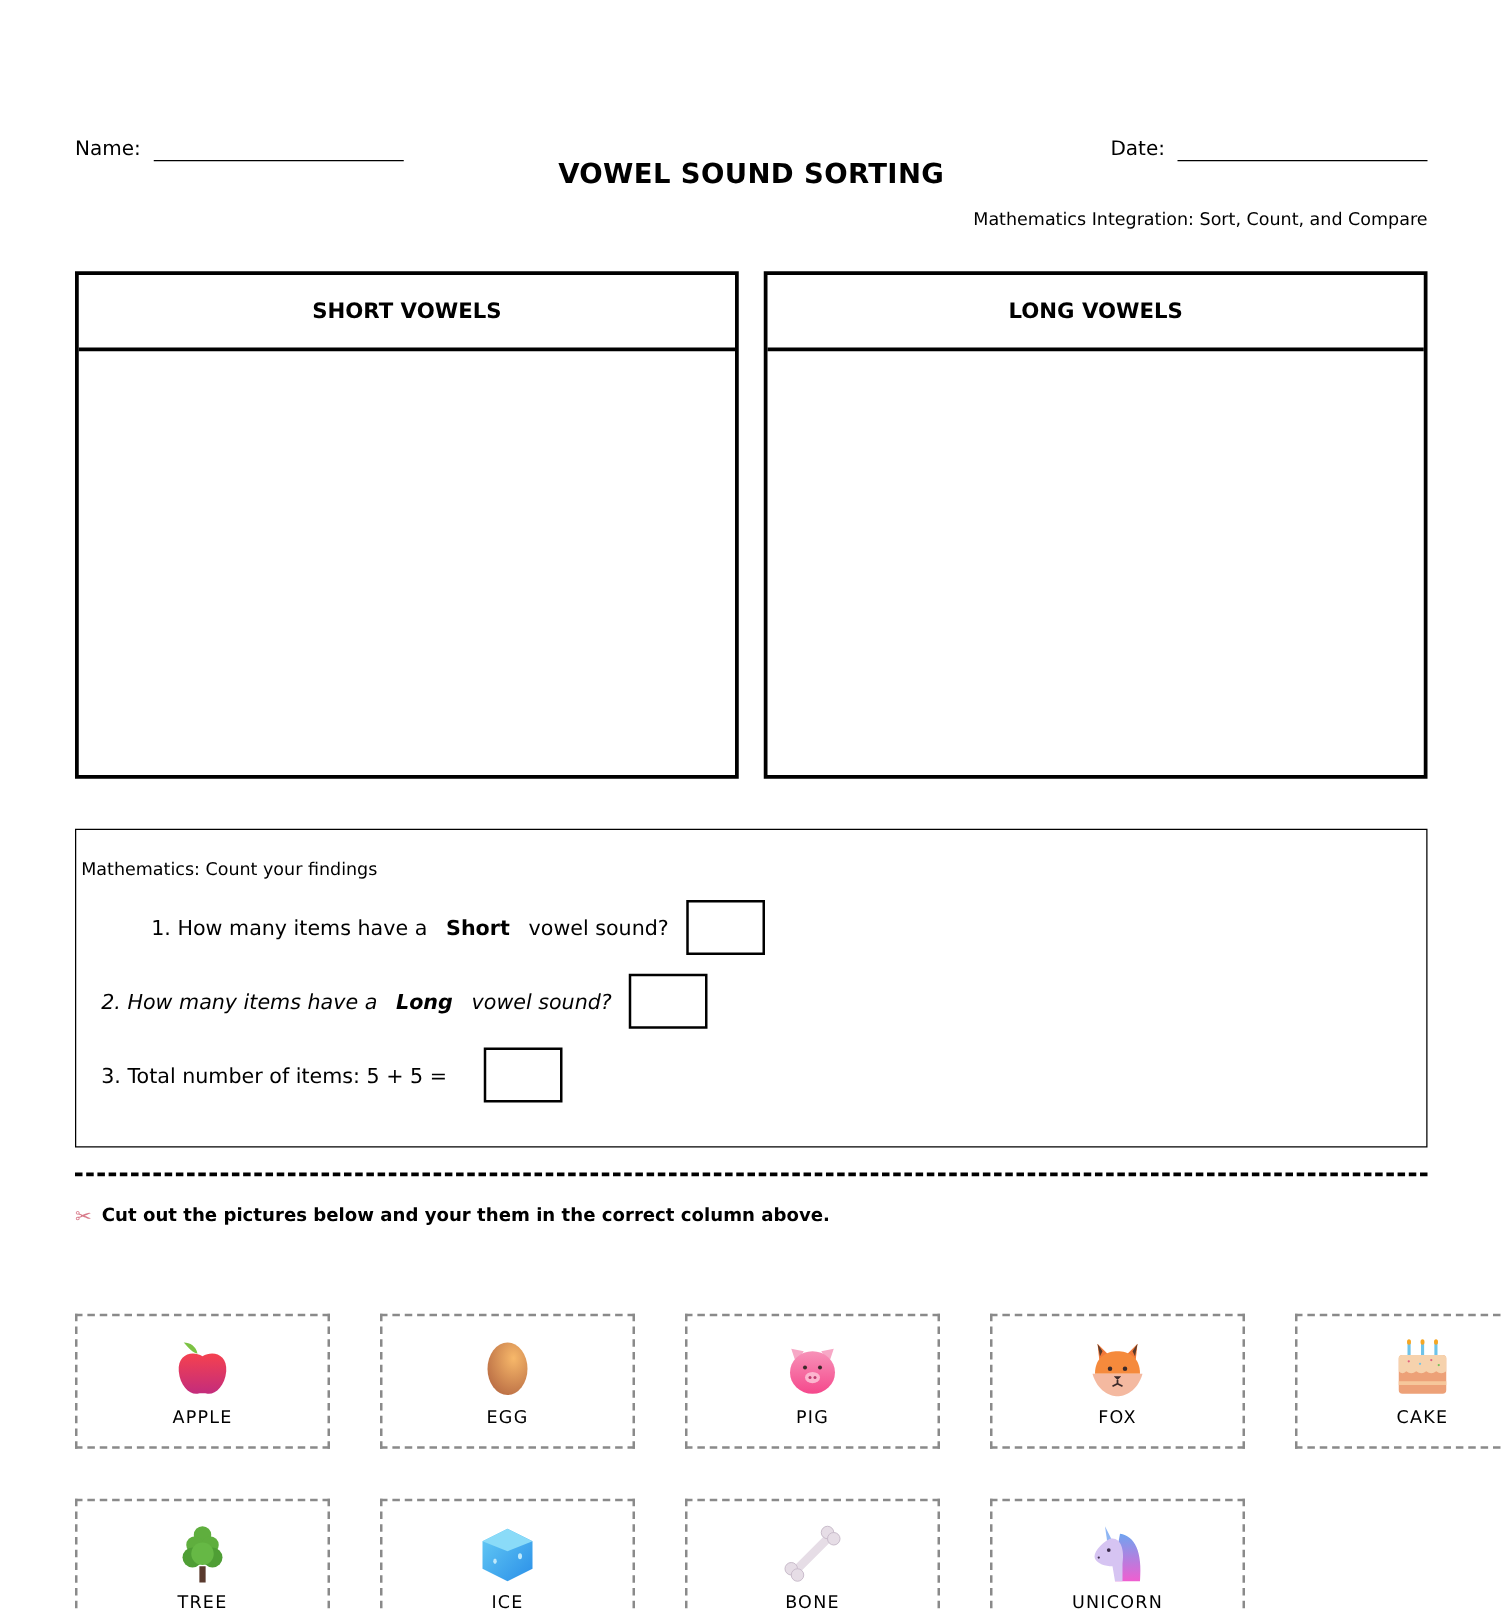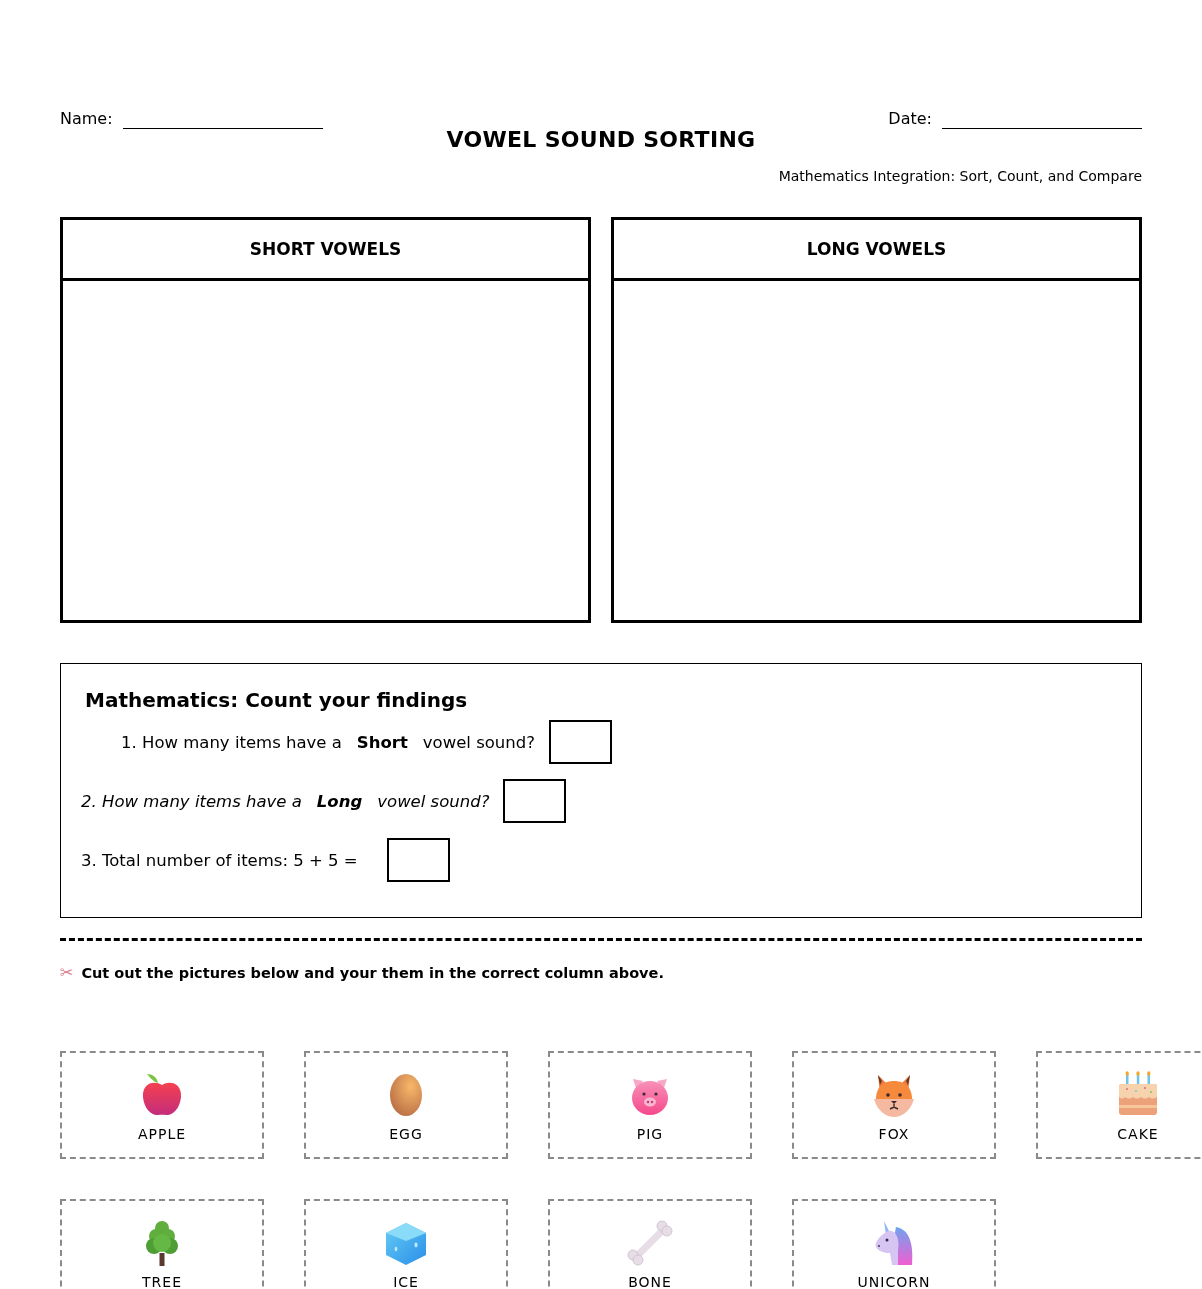--- a/index.html
+++ b/index.html
@@ -18,21 +18,21 @@
     .title { position: absolute; top: 127px; left: 0; width: 1082px; text-align: center; font-size: 22px; font-weight: bold; letter-spacing: 0.3px; }
     .subtitle { position: absolute; top: 168px; left: 0; width: 1082px; text-align: right; font-size: 14px; }
 
     .column { position: absolute; top: 217px; width: 531px; height: 406px; border: 3px solid #000; }
     .column.short { left: 0; }
     .column.long { left: 551px; }
     .column .col-head { height: 61px; border-bottom: 3px solid #000; display: flex; align-items: center; justify-content: center; font-size: 17px; font-weight: bold; }
     .column .col-body { height: 339px; }
 
     .math-box { position: absolute; top: 663px; left: 0; width: 1082px; height: 255px; border: 1px solid #000; }
-    .math-title { position: absolute; top: 24px; left: 24px; font-size: 20px; font-weight: bold; }
+    .math-title { position: absolute; top: 24px; left: 4px; font-size: 14px; font-weight: normal; }
     .question { position: absolute; left: 20px; display: flex; align-items: center; font-size: 16.5px; height: 44px; }
     .question .bold { font-weight: bold; margin: 0 15px; }
     .answer-box { width: 63px; height: 44px; border: 2px solid #000; margin-left: 14px; }
     .q1 { top: 56px; margin-left: 40px; }
     .q2 { top: 115px; font-style: italic; }
     .q3 { top: 174px; gap: 13px; }
 
     .cut-line { position: absolute; top: 938px; left: 0; width: 1082px; height: 0; border-top: 3px dashed #000; }
     .cut-instr { position: absolute; top: 963px; left: 0; display: flex; align-items: center; font-size: 14.5px; font-weight: bold; }
     .cut-instr .scissors { color: #d97a8a; font-size: 16px; margin-right: 8px; }

